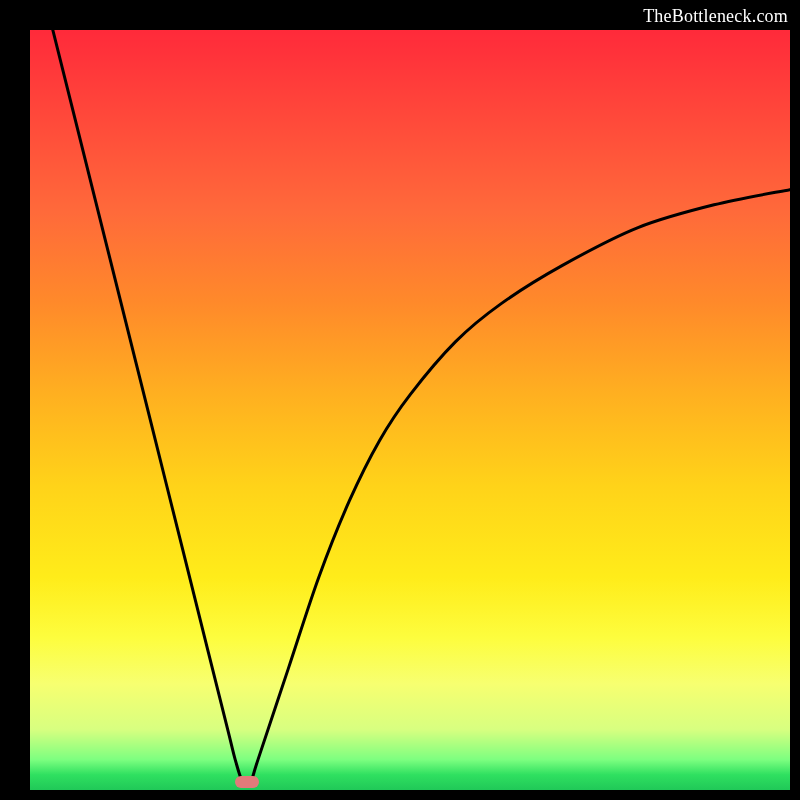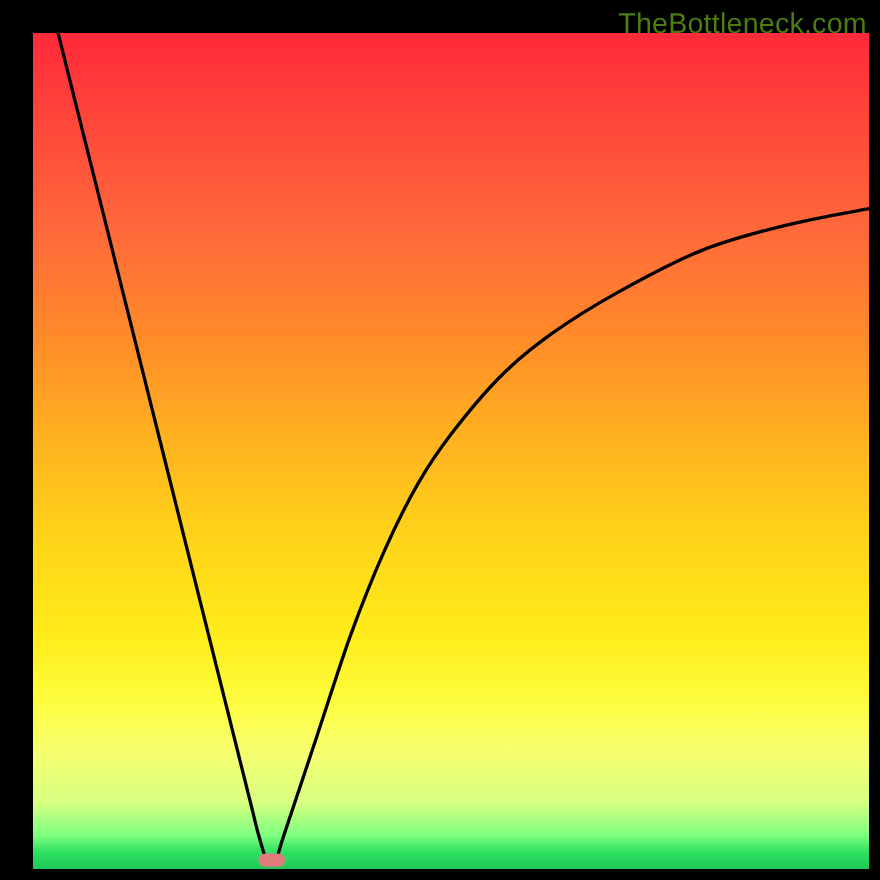--- a/index.html
+++ b/index.html
@@ -39,24 +39,25 @@
       #d8ff80 92%,
       #7dff80 96%,
       #2fe060 98%,
       #20c858 100%
     );
   }
   .watermark {
     position: absolute;
     top: 6px;
     right: 12px;
-    color: #4d7c0f;
-    font-size: 26px;
+    color: #ffffff;
+    font-size: 18px;
     font-weight: 500;
     letter-spacing: 0.2px;
+    font-family: Liberation Serif, serif;
   }
   svg.curve {
     position: absolute;
     left: 0;
     top: 0;
     width: 760px;
     height: 760px;
   }
   .marker {
     position: absolute;

